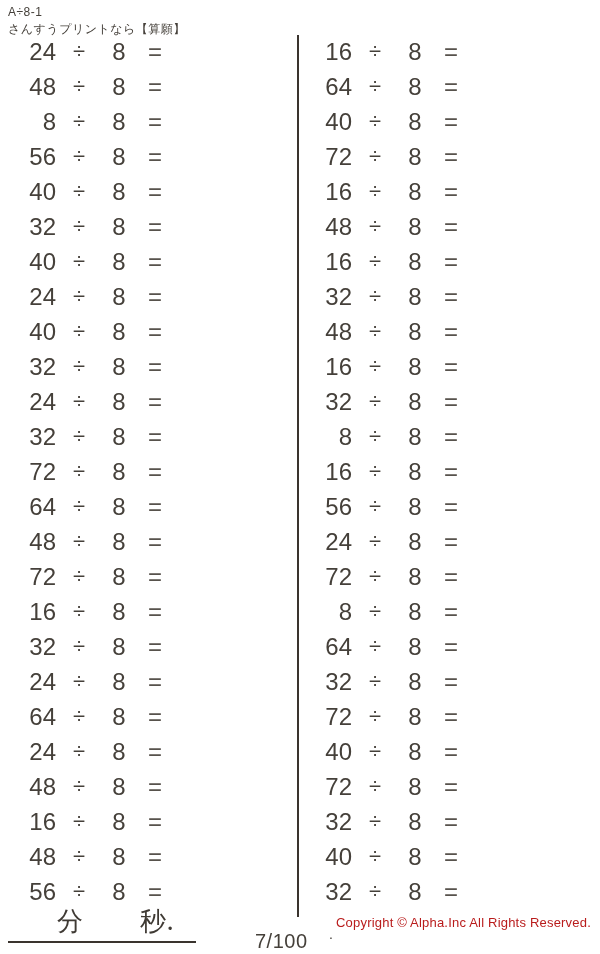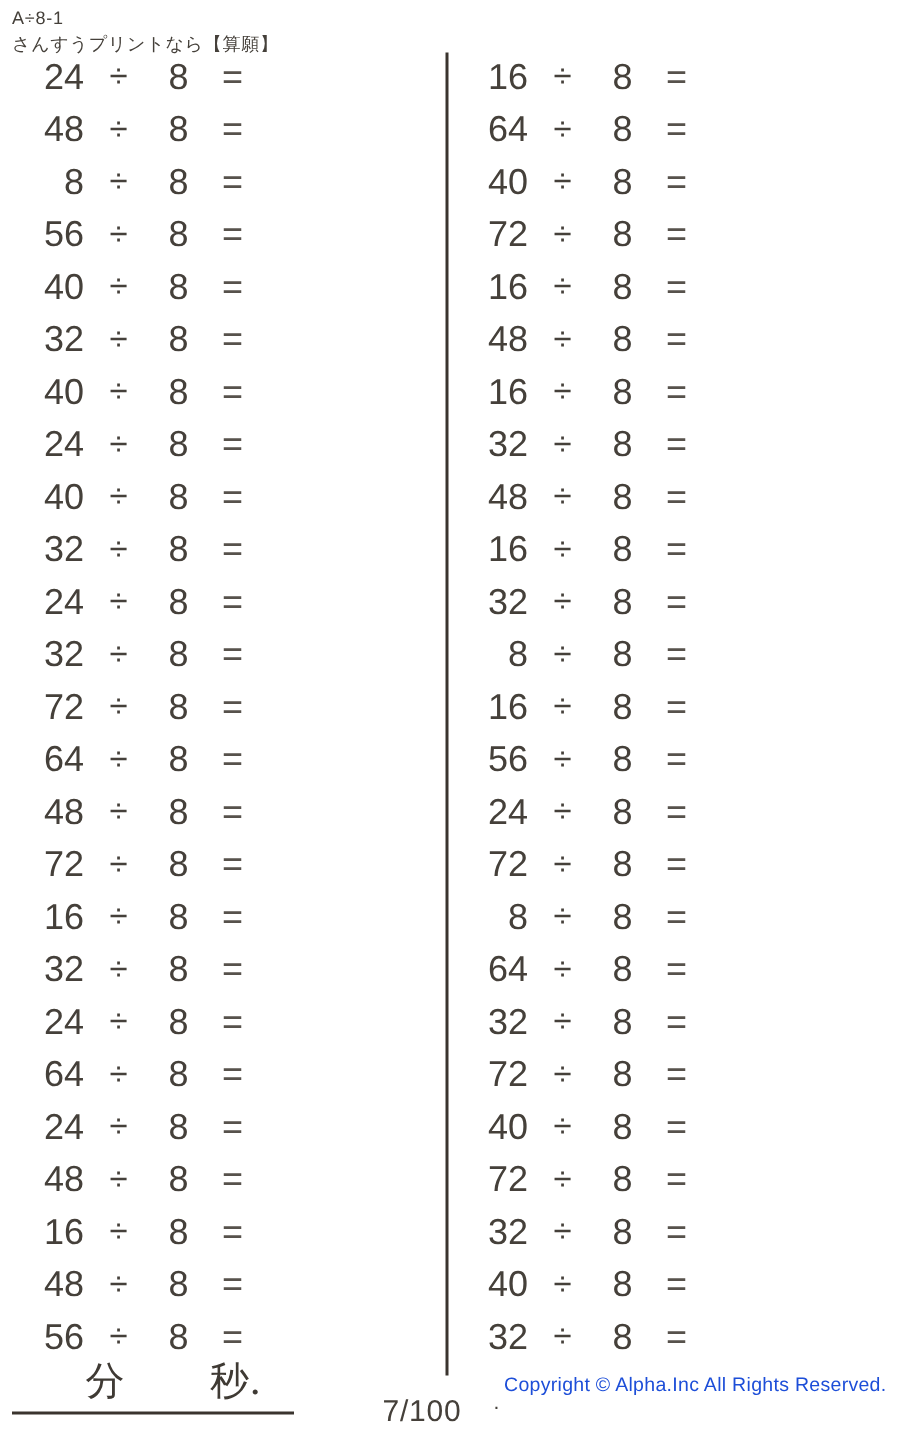--- a/index.html
+++ b/index.html
@@ -91,21 +91,21 @@
   }
 
   .copyright-block {
     position: absolute;
     right: 9px; top: 915px;
     text-align: center;
     font-size: 13px;
     font-weight: 300;
     line-height: 15px;
     letter-spacing: 0.2px;
-    color: #1d4ed8;
+    color: #b91c1c;
   }
 </style>
 </head>
 <body>
 
 <div class="page">
 
   <div class="hdr-code">A÷8-1</div>
   <div class="hdr-subtitle">さんすうプリントなら【算願】</div>
 

